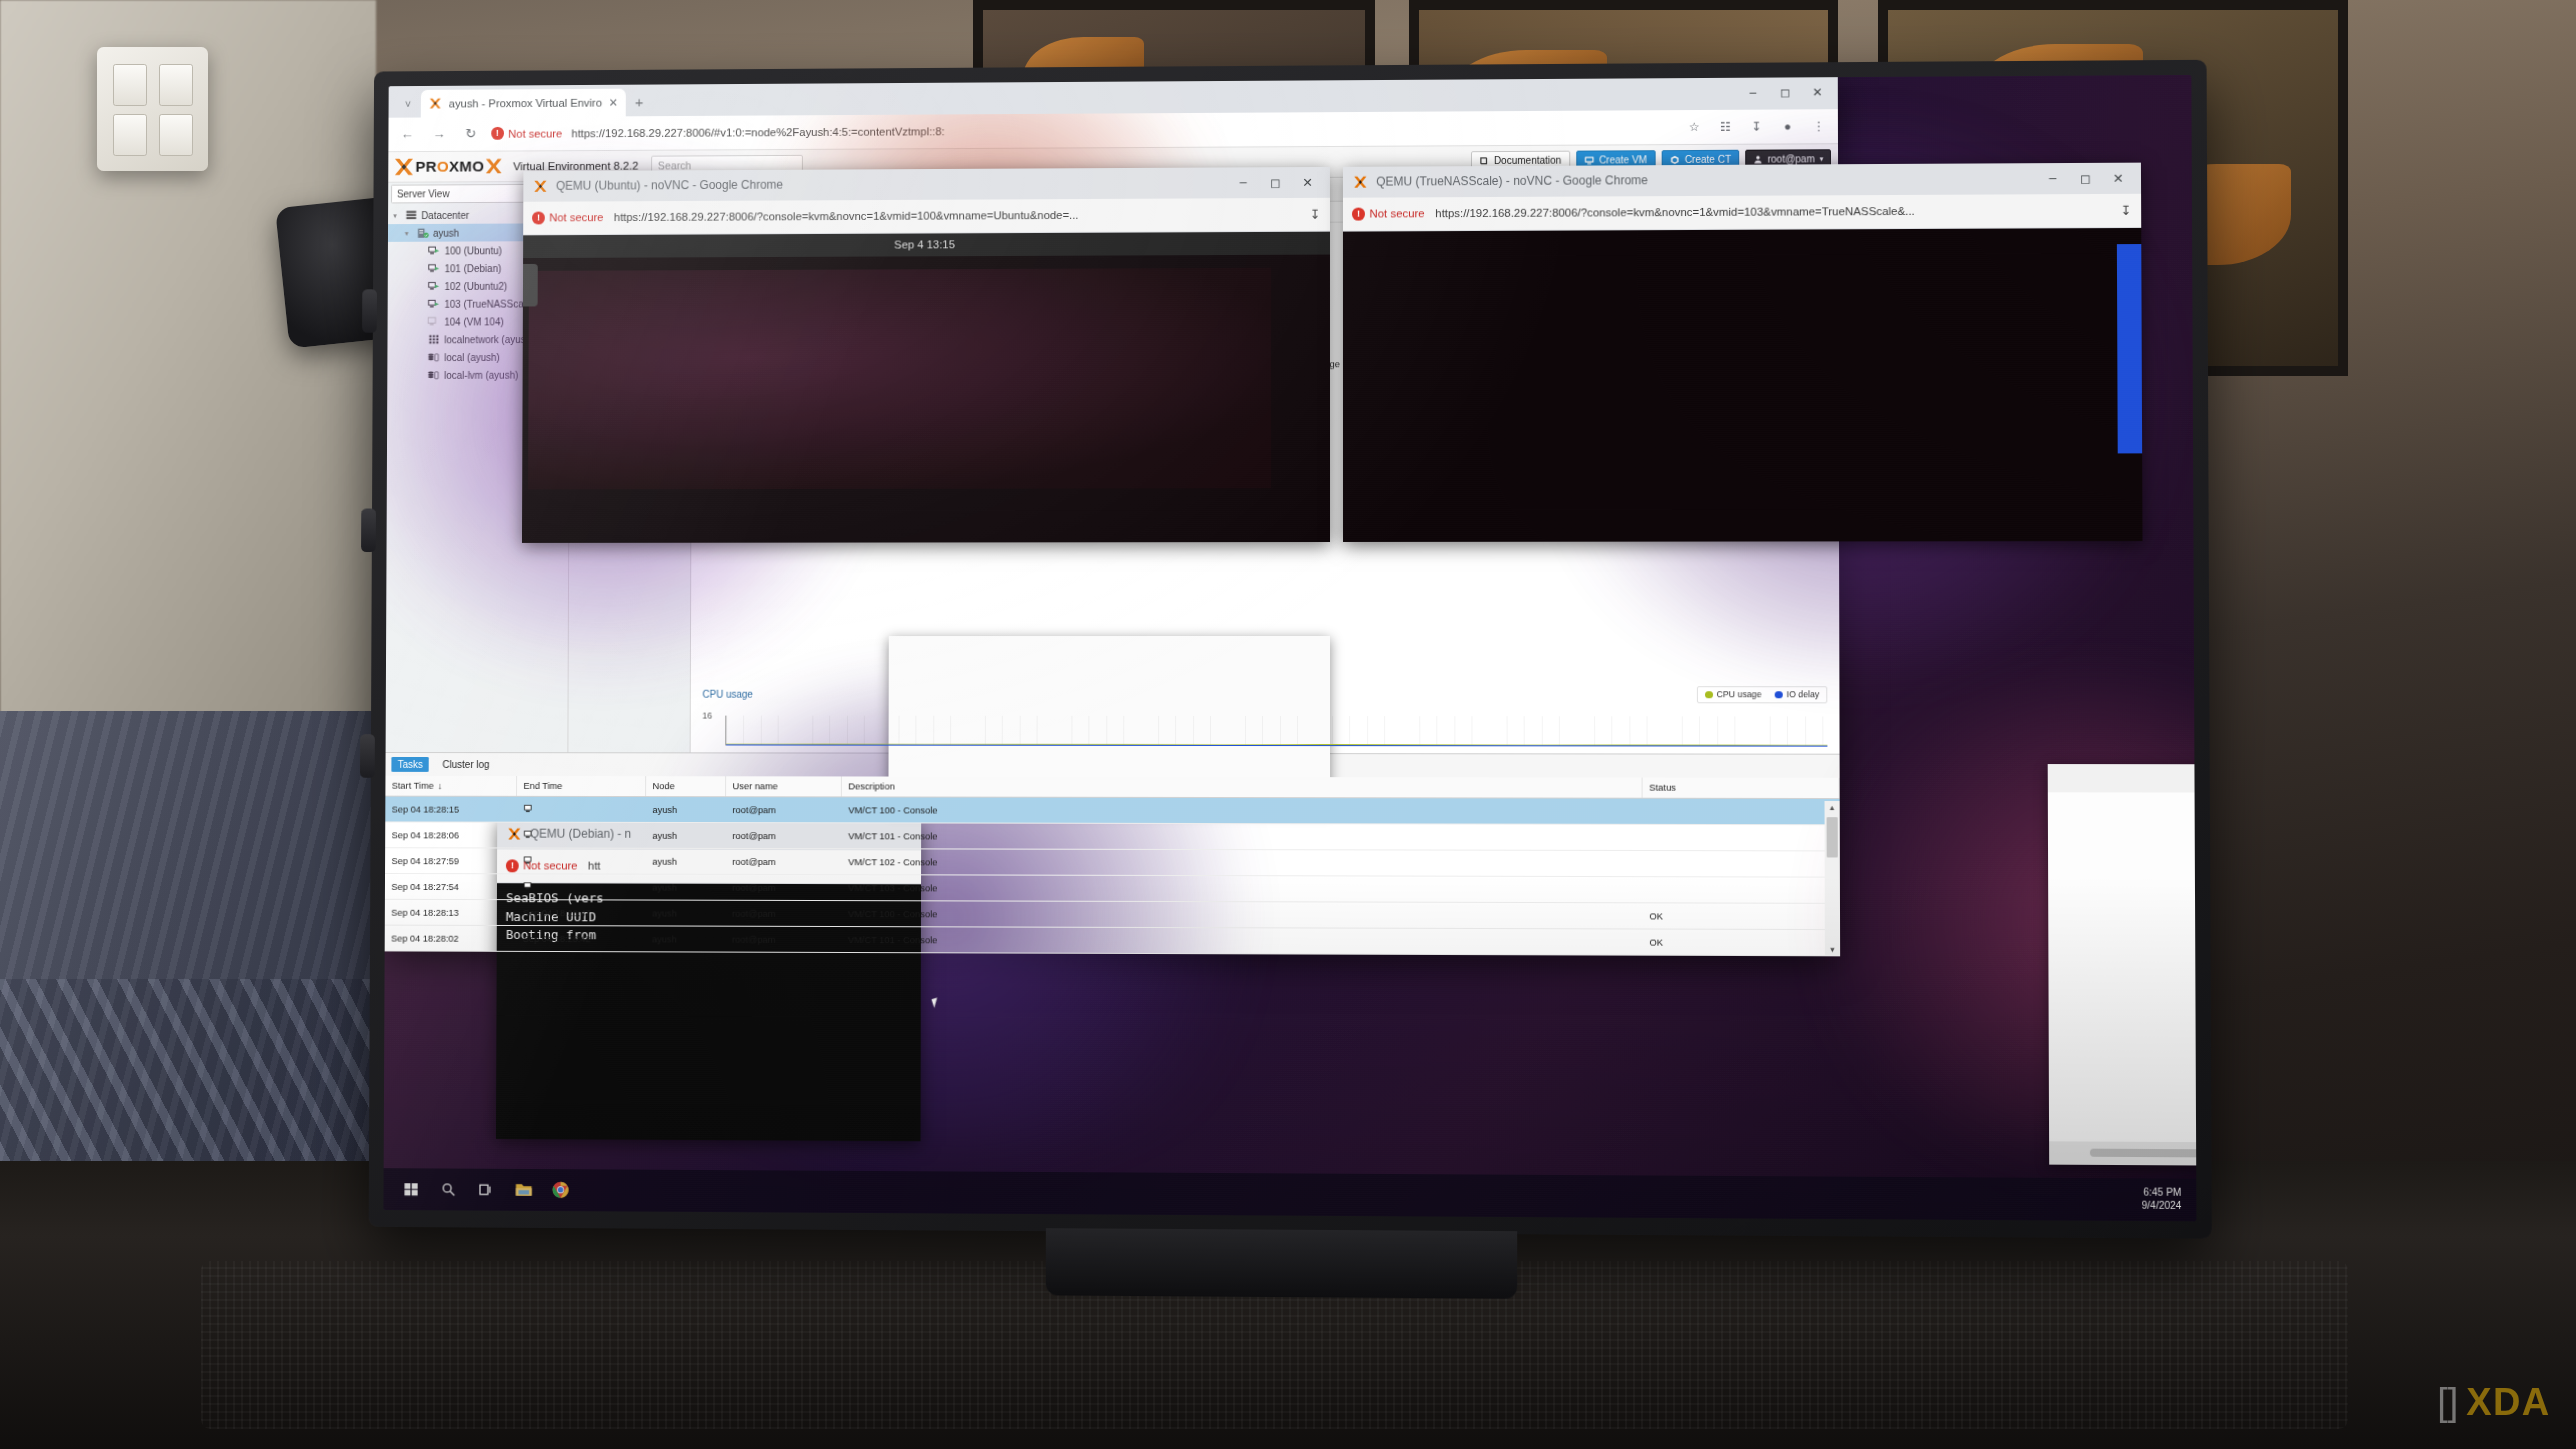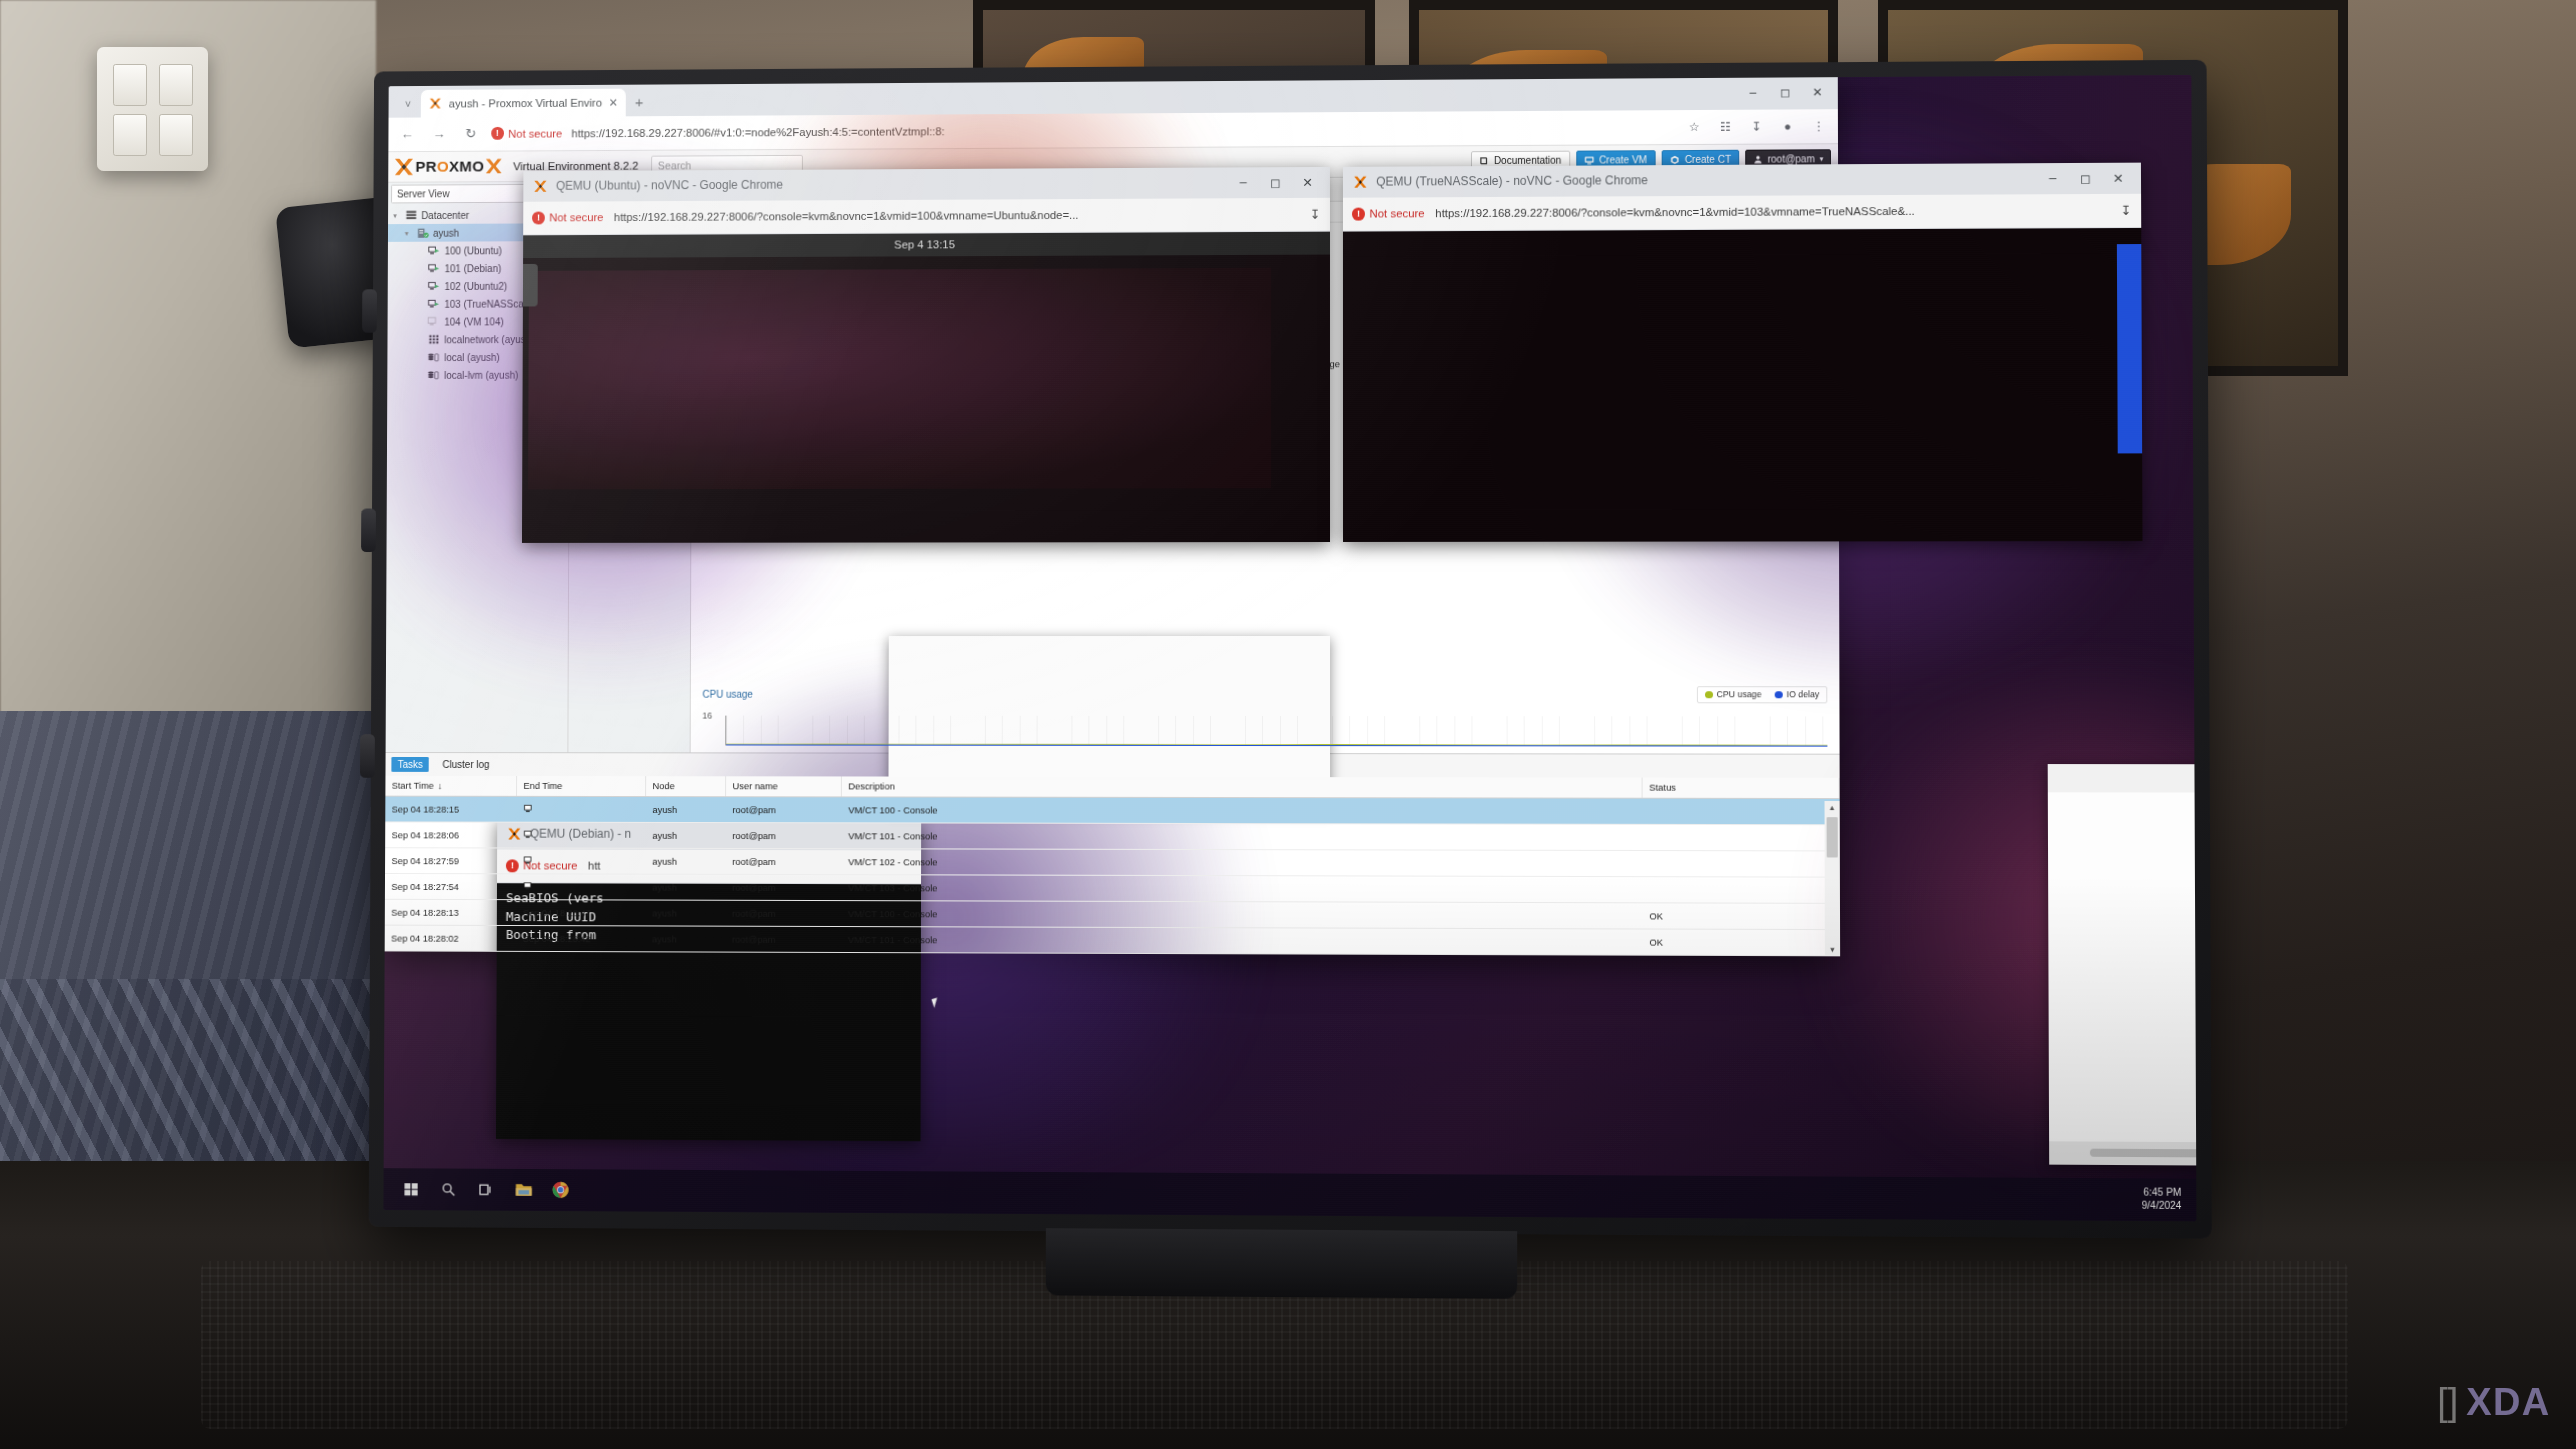--- a/index.html
+++ b/index.html
@@ -419,21 +419,21 @@
     background-image:
       repeating-linear-gradient(0deg, rgba(255,255,255,.05) 0 0.7px, transparent 0.7px 2px);
   }
 
   
   .xda {
     position:absolute; right: 25.5px; bottom: 28px; display:flex; align-items:center; gap: 8px;
     opacity:.55;
   }
   .xda .brk { color:#c9c9c9; font-size: 38px; font-weight: 300; line-height:1; }
-  .xda .word { color:#c4b5fd; font-size: 38px; font-weight: bold; letter-spacing: 1.3px; line-height:1; }
+  .xda .word { color:#eab308; font-size: 38px; font-weight: bold; letter-spacing: 1.3px; line-height:1; }
 </style>
 </head>
 <body>
 
 <div id="scene">
   <div class="bg-wall"></div>
   <div class="bg-panel-left"></div>
   <div class="bg-switch">
     <i class="a"></i>
       <i class="b"></i>

